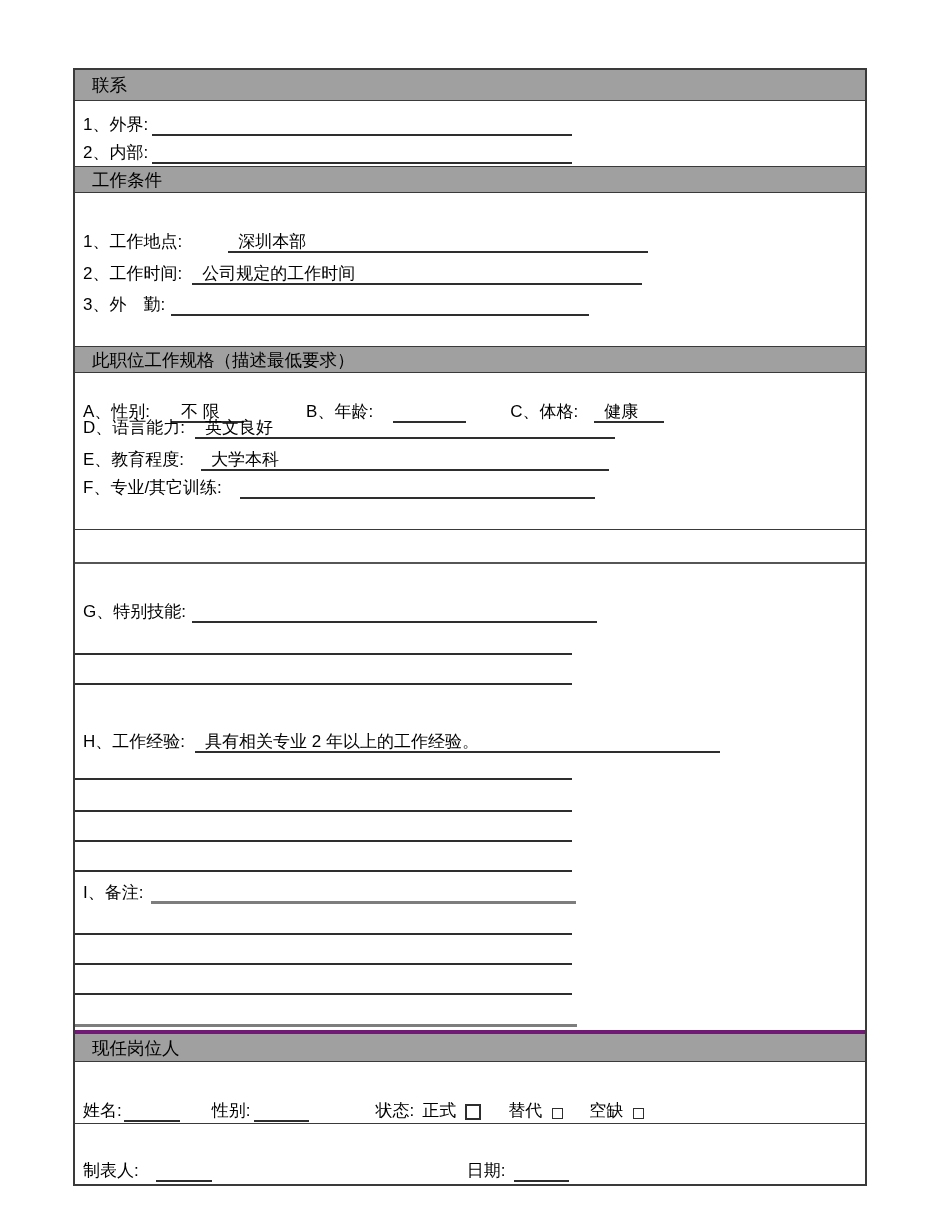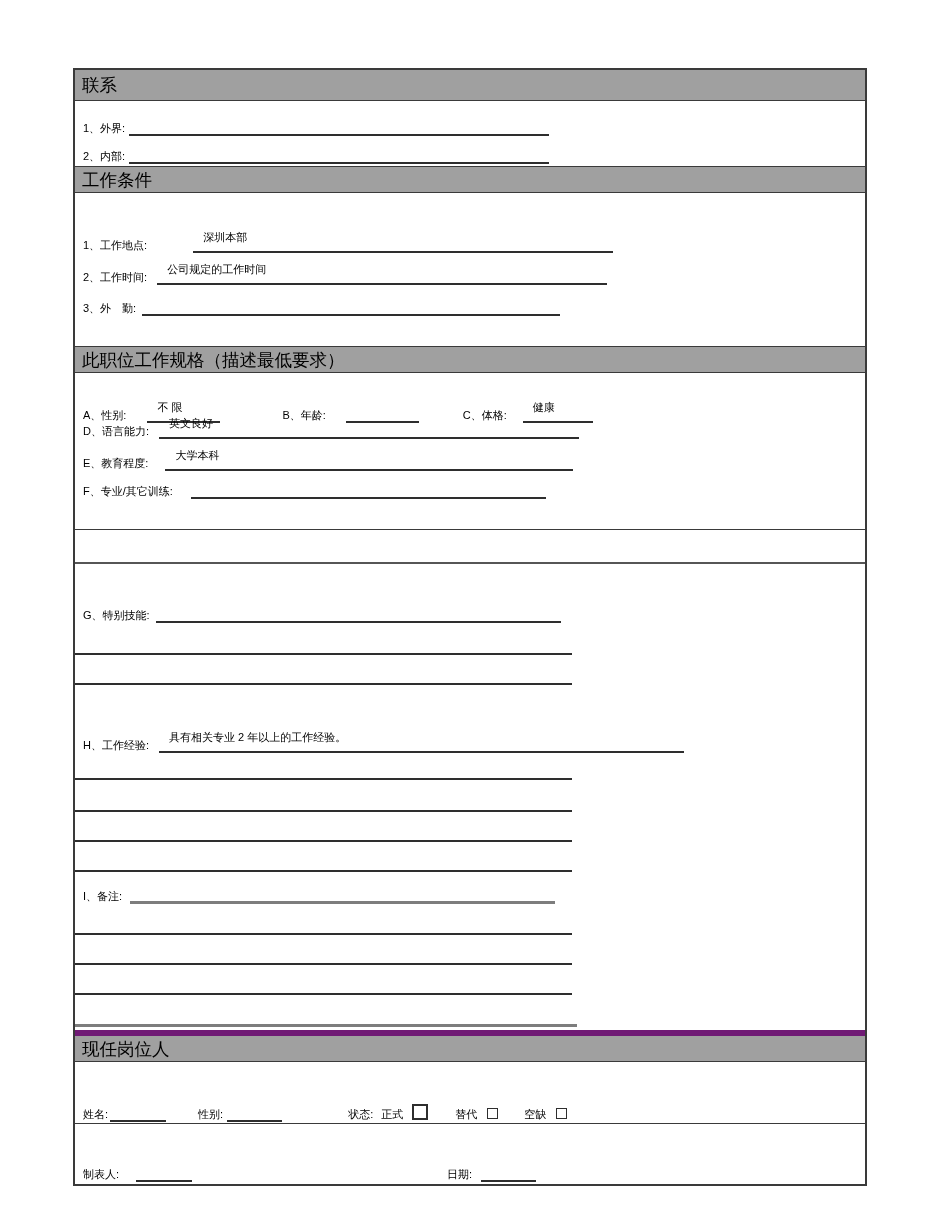--- a/index.html
+++ b/index.html
@@ -8,27 +8,27 @@
     font-family:"Liberation Sans","DejaVu Sans",sans-serif;color:#000;
     overflow:hidden;
   }
   .form-table{
     position:absolute;left:73px;top:68px;width:794px;height:1118px;
     border:2px solid #3a3a3a;background:#fff;box-sizing:border-box;
   }
   .secbar{
     position:absolute;left:0;right:0;background:#a0a0a0;
     border-bottom:1px solid #3a3a3a;box-sizing:border-box;
-    display:flex;align-items:center;padding-left:7px;font-size:17.5px;
+    display:flex;align-items:center;padding-left:17px;font-size:17.5px;
   }
   .secbar.bordered-top{border-top:1px solid #3a3a3a;}
-  .secbar.heavy-top{border-top:6px solid #701a75;text-align:right;}
+  .secbar.heavy-top{border-top:4px solid #701a75;text-align:right;}
   .frow{
     position:absolute;left:0;right:0;display:flex;align-items:flex-end;
-    padding-left:8px;font-size:11px;white-space:nowrap;box-sizing:border-box;
+    padding-left:8px;font-size:17px;white-space:nowrap;box-sizing:border-box;
   }
   .lbl{flex:none;}
   .fill{
     flex:none;display:inline-block;border-bottom:2px solid #2e2e2e;
     height:23px;box-sizing:border-box;padding-left:10px;
     white-space:nowrap;overflow:hidden;
   }
   .fill.gray{border-bottom:3px solid #7d7d7d;}
   .bline{position:absolute;left:0;border-top:2px solid #2e2e2e;height:0;}
   .bline.gray{border-top:3px solid #7d7d7d;}

